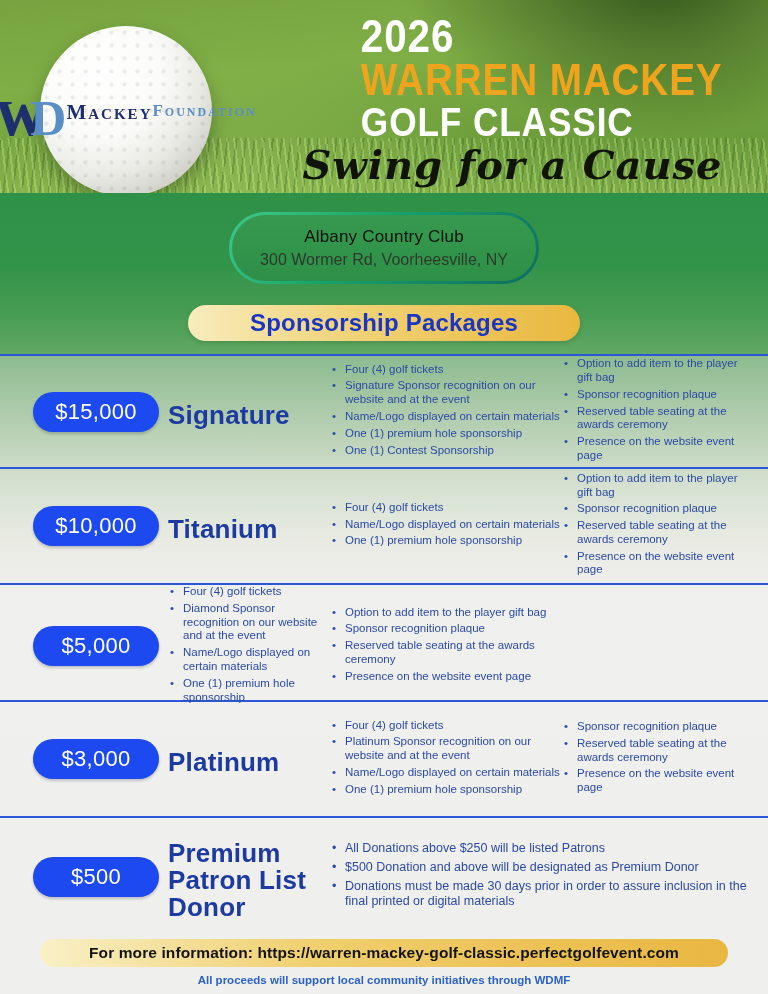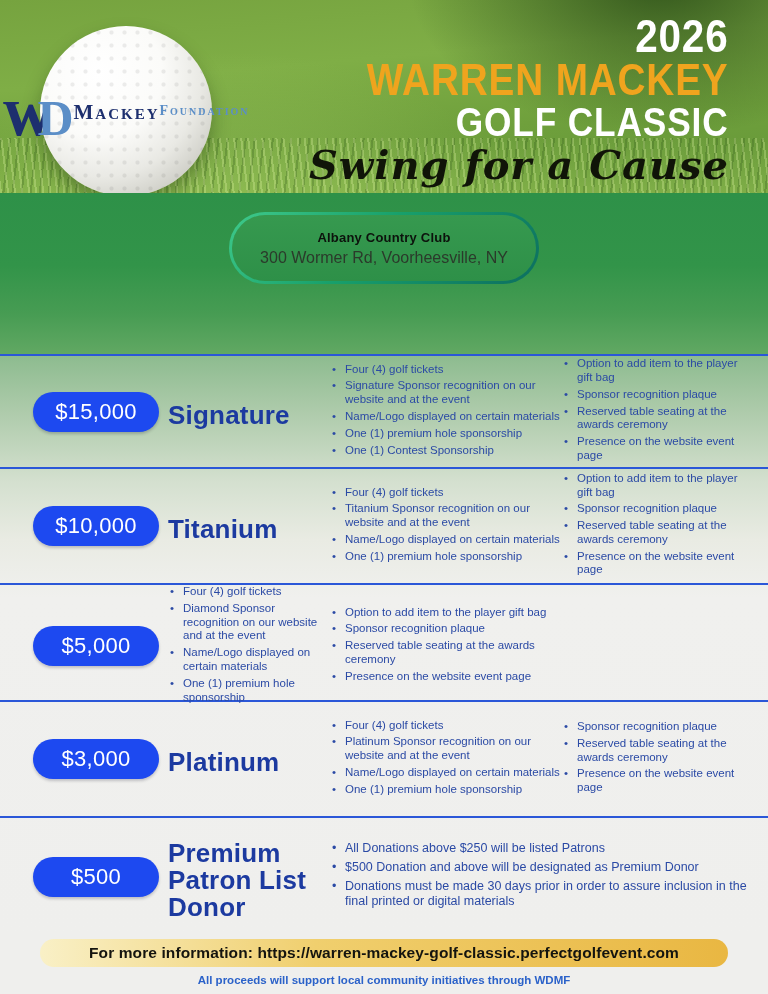--- a/index.html
+++ b/index.html
@@ -29,40 +29,40 @@
       radial-gradient(circle at 34% 28%, #ffffff 0%, #fbfbf9 38%, #e9e9e4 62%, #c8c8c0 85%, #aaaaa2 100%);
     background-size: 13px 13px, 100% 100%;
     box-shadow: 0 10px 18px rgba(20,40,10,.35);
     display:flex; flex-direction:row; align-items:center; justify-content:center;
   }
   .logo-mono { font-family:"Liberation Serif", serif; line-height:.9; margin-top:14px; }
   .logo-mono .w { font-size:50px; font-weight:bold; color:#1d2f6e; letter-spacing:-3px;
     text-shadow:1px 0 #1d2f6e; }
   .logo-mono .d { font-size:50px; font-weight:bold; color:#5b8ec7; margin-left:-12px; }
   .logo-name { font-family:"Liberation Serif", serif; font-size:21px; color:#1d2f6e; letter-spacing:2px; font-variant:small-caps; font-weight:bold; margin-top:2px; }
-  .logo-sub { font-family:"Liberation Serif", serif; font-size:14px; color:#5b8ec7; letter-spacing:2px; font-variant:small-caps; font-weight:bold; }
-
-  .title-block { position:absolute; top:12px; right:39px; text-align:right; }
+  .logo-sub { font-family:"Liberation Serif", serif; font-size:17px; color:#5b8ec7; letter-spacing:2px; font-variant:small-caps; font-weight:bold; }
+
+  .title-block { position:absolute; top:12px; right:45px; }
   .title-block > div { transform:scaleX(.86); transform-origin:100% 50%; }
   .t-year { font-size:47px; font-weight:bold; color:#ffffff; line-height:1.0; letter-spacing:1px; }
   .t-main { font-size:45px; font-weight:bold; color:#efa41e; line-height:.95; letter-spacing:1px; }
   .t-sub  { font-size:41px; font-weight:bold; color:#ffffff; line-height:1.0; letter-spacing:1px; }
   .t-tag  { font-family:"DejaVu Serif", serif; font-style:italic; font-size:40px; color:#101408;
             line-height:1.0; margin-top:2px; transform:none !important; letter-spacing:1px;font-weight:bold; }
 
   
   .band { position:relative; width:768px; height:161px;
     background:linear-gradient(180deg, #2e9148 0%, #329449 45%, #479c53 75%, #61a863 100%); }
   .pill-row { display:flex; justify-content:center; gap:44px; padding-top:19px; }
   .info-pill-border { width:310px; height:72px; border-radius:36px; padding:3px;
     background:linear-gradient(135deg, #3fca8b 0%, #18a06b 45%, #0c6e60 100%); }
   .info-pill { width:100%; height:100%; border-radius:33px;
     background:linear-gradient(180deg, #36994f 0%, #2e9048 100%);
     display:flex; flex-direction:column; align-items:center; justify-content:center; }
-  .info-line1 { font-size:13px; font-weight:bold; color:#0c120c; letter-spacing:.2px; }
+  .info-line1 { font-size:17px; font-weight:normal; color:#0c120c; letter-spacing:.2px; }
   .info-line2 { font-size:16px; color:#2b3a2b; margin-top:4px; }
 
   .section-pill { width:392px; height:36px; margin:21px auto 0 auto; border-radius:18px;
     background:linear-gradient(90deg, #f8ecbd 0%, #f0d173 45%, #e9b83f 100%);
     display:flex; align-items:center; justify-content:center;
     box-shadow:0 2px 4px rgba(40,80,30,.25); }
   .section-pill span { font-size:24px; font-weight:bold; color:#1a36c2; letter-spacing:.2px; }
 
   
   .tiers { width:768px;
@@ -114,20 +114,23 @@
 
   <div class="band">
     <div class="pill-row">
       <div class="info-pill-border">
         <div class="info-pill">
           <div class="info-line1">Albany Country Club</div>
           <div class="info-line2">300 Wormer Rd, Voorheesville, NY</div>
         </div>
       </div>
     </div>
+    <div class="section-pill">
+      <span>Sponsorship Packages</span>
+    </div>
   </div>
 
   <div class="tiers">
 
     <div class="tier h1">
       <div class="price-pill">
           <span>$15,000</span>
         </div>
       <div class="tier-name">Signature</div>
       <ul class="benefits">
@@ -145,21 +148,20 @@
         </ul>
     </div>
 
     <div class="tier h2">
       <div class="price-pill">
           <span>$10,000</span>
         </div>
       <div class="tier-name">Titanium</div>
       <ul class="benefits">
           <li>Four (4) golf tickets</li>
-          <li>Titanium Sponsor recognition on our website and at the event</li>
           <li>Name/Logo displayed on certain materials</li>
           <li>One (1) premium hole sponsorship</li>
         </ul>
       <ul class="benefits">
           <li>Option to add item to the player gift bag</li>
           <li>Sponsor recognition plaque</li>
           <li>Reserved table seating at the awards ceremony</li>
           <li>Presence on the website event page</li>
         </ul>
     </div>

